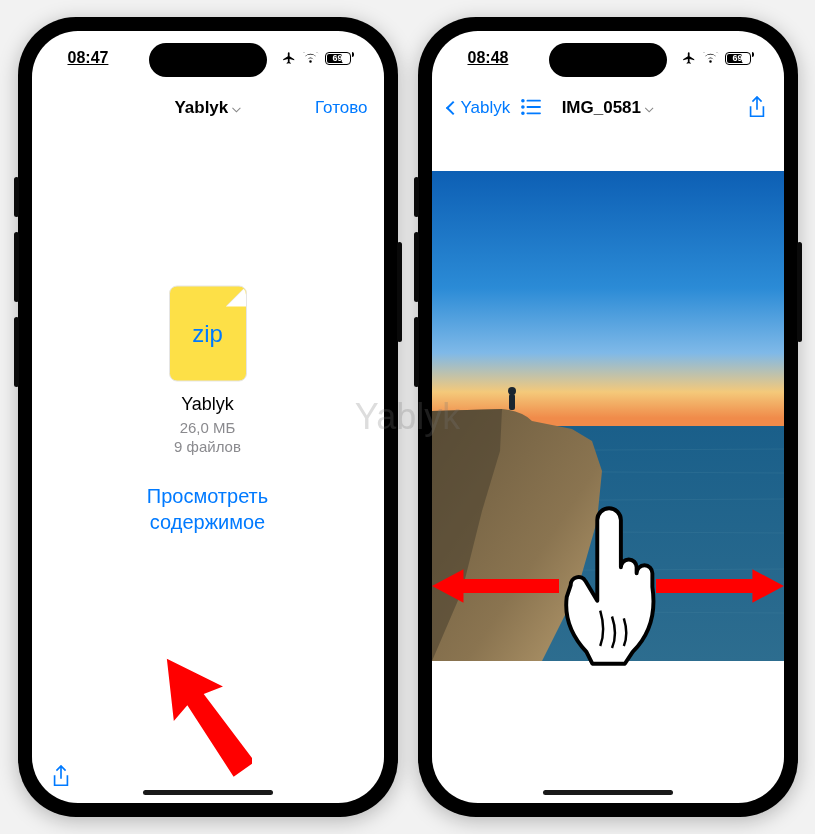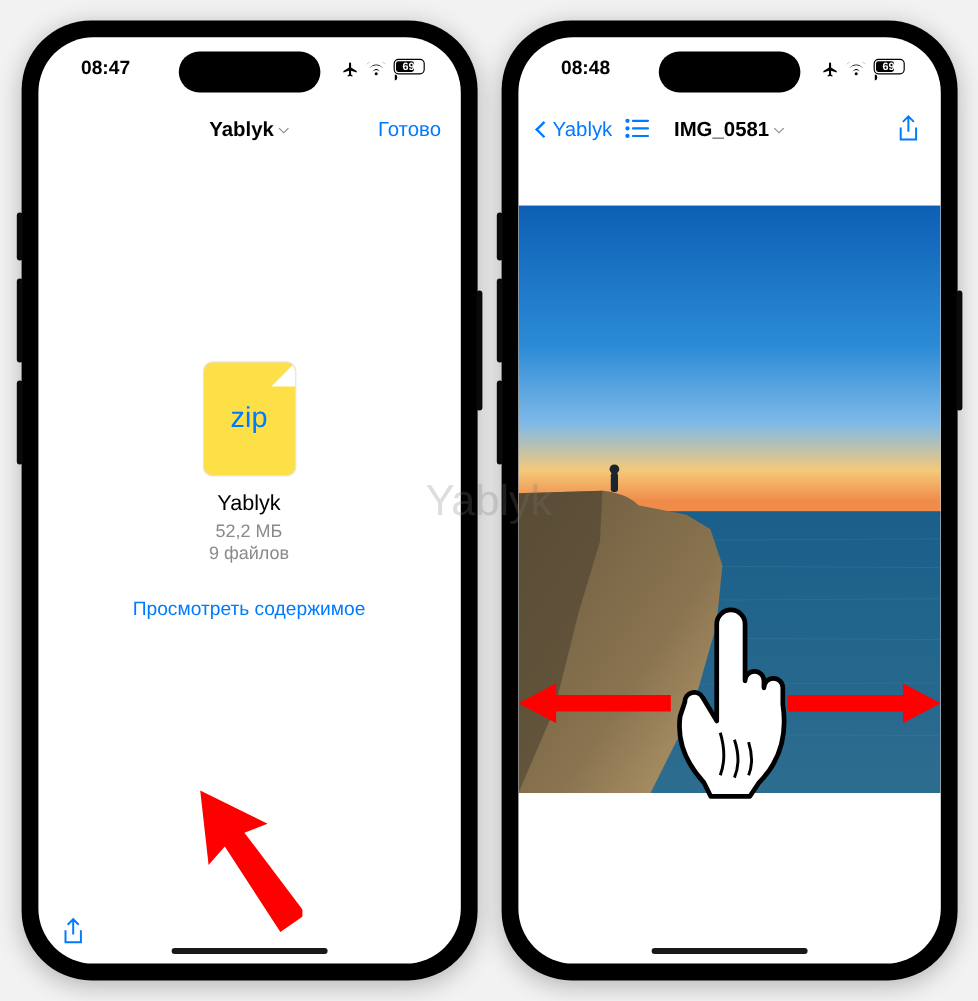--- a/index.html
+++ b/index.html
@@ -79,30 +79,30 @@
   }
   .statusbar {
     height: 54px;
     display: flex;
     align-items: center;
     justify-content: space-between;
     padding: 0 30px 0 36px;
     font-size: 16px;
     font-weight: 600;
     color: #000;
+    text-decoration: underline;
   }
   .status-right {
     display: flex;
     align-items: center;
     gap: 6px;
   }
   .status-right svg { display: block; }
   .battery {
     display: inline-flex;
-    flex-direction: column;
   }
   .battery-body {
     width: 26px; height: 13px;
     border: 1.2px solid #000;
     border-radius: 4px;
     position: relative;
     display: flex;
     align-items: center;
     padding: 1px;
     font-size: 9px;
@@ -212,21 +212,21 @@
   .zip-label {
     color: #007aff;
     font-size: 24px;
     font-weight: 400;
   }
   .zip-name { font-size: 18px; color: #000; margin-bottom: 4px; }
   .zip-meta { font-size: 15px; color: #8a8a8e; margin-bottom: 2px; }
   .zip-link {
     margin-top: 28px;
     color: #007aff;
-    font-size: 16px;
+    font-size: 20px;
     line-height: 1.3;
   }
 
   .toolbar-bottom {
     height: 52px;
     display: flex;
     align-items: center;
     padding: 0 18px;
   }
 
@@ -324,21 +324,21 @@
           <span class="accent nav-link">Готово</span>
         </div>
       </div>
 
       <div class="content">
         <div class="zip-center">
           <div class="zip-icon">
             <span class="zip-label">zip</span>
           </div>
           <div class="zip-name">Yablyk</div>
-          <div class="zip-meta">52,2 МБ</div>
+          <div class="zip-meta">26,0 МБ</div>
           <div class="zip-meta">9 файлов</div>
           <div class="zip-link">Просмотреть содержимое</div>
         </div>
 
         <svg class="annotation-arrow" width="90" height="150" viewBox="0 0 90 150">
           <g transform="rotate(-35 45 75)">
             <polygon points="45,5 75,60 55,55 58,140 32,140 35,55 15,60" fill="#ff0000"></polygon>
           </g>
         </svg>
       </div>

